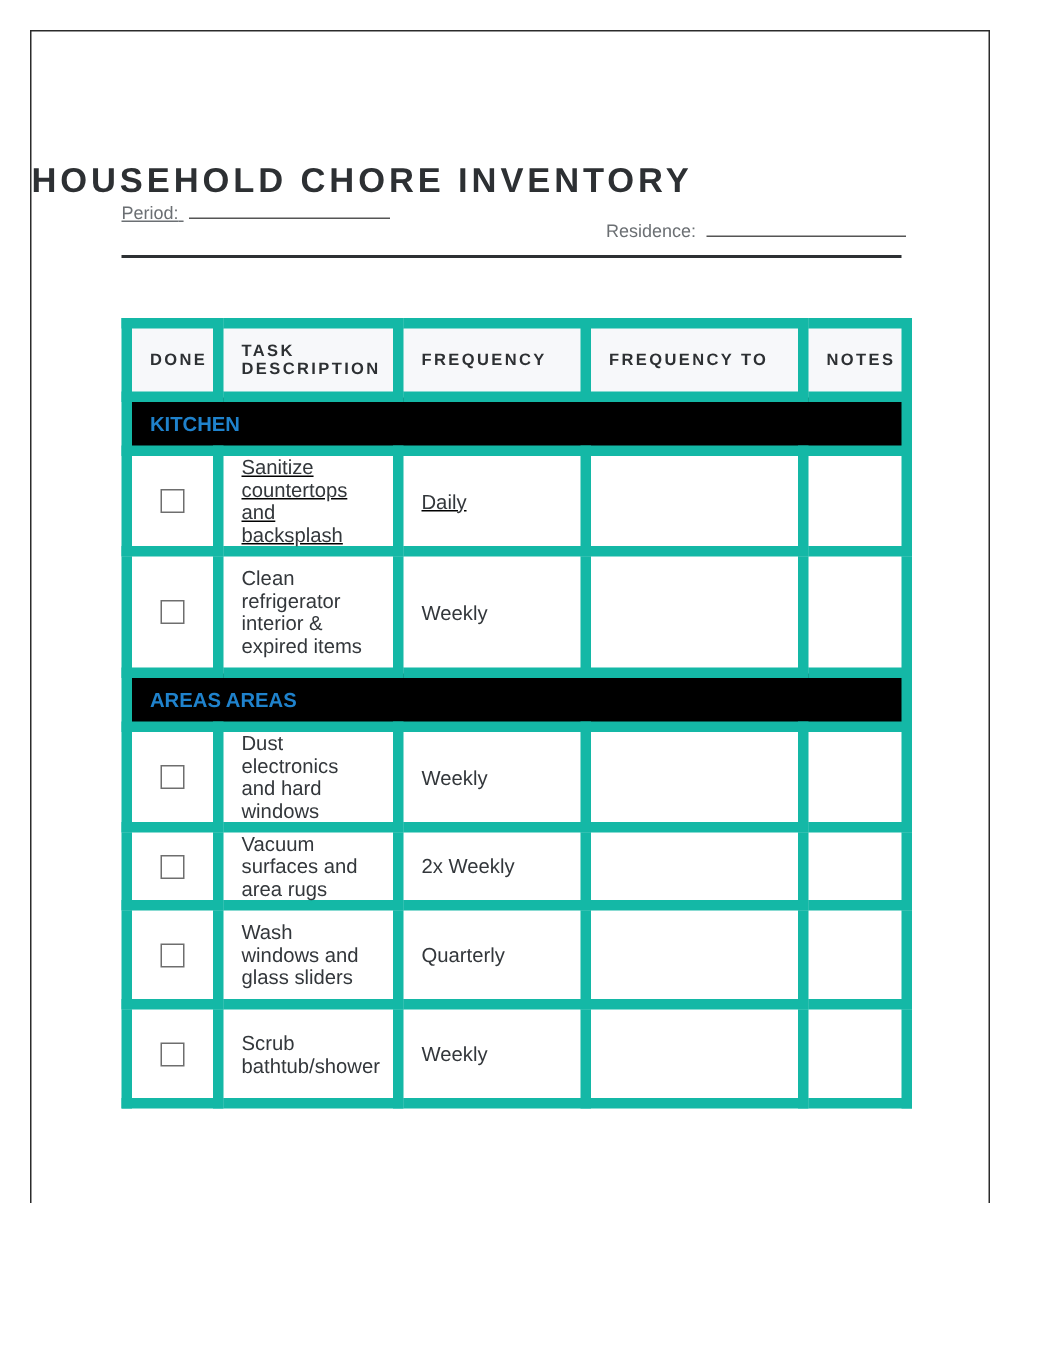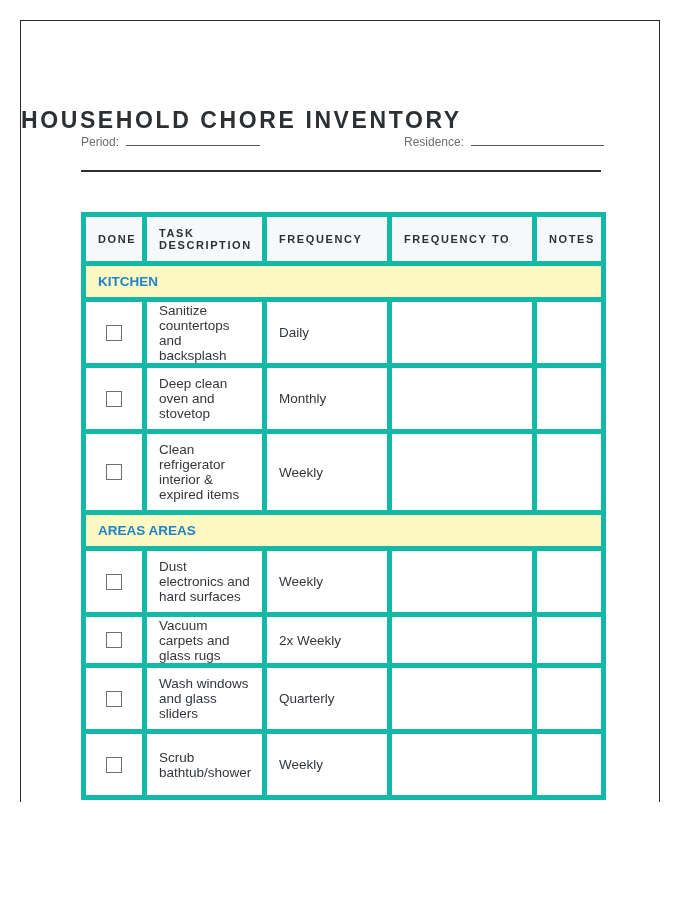--- a/index.html
+++ b/index.html
@@ -52,22 +52,22 @@
       height: 18px;
       font-size: 12px;
       color: #6b6f73;
     }
     .meta-field {
       position: absolute;
       top: 0;
       white-space: nowrap;
       line-height: 16px;
     }
-    .meta-field.period { left: 0; }
-    .meta-field.residence { left: 323px; }
+    .meta-field.period { left: 0; text-decoration: underline; }
+    .meta-field.residence { left: 323px; margin-top: 12px; }
     .meta-line {
       display: inline-block;
       vertical-align: baseline;
       border-bottom: 1px solid #555;
       height: 11px;
       margin-left: 4px;
     }
     .meta-field.period .meta-line { width: 134px; }
     .meta-field.residence .meta-line { width: 133px; }
     .rule {
@@ -80,37 +80,37 @@
     }
     table.chores {
       position: absolute;
       left: 60px;
       top: 191px;
       width: 520px;
       border-collapse: collapse;
       table-layout: fixed;
     }
     table.chores th, table.chores td {
-      border: 5px solid #14b8a6;
+      border: 7px solid #14b8a6;
       padding: 0 12px;
       text-align: left;
       vertical-align: middle;
       box-sizing: border-box;
     }
     table.chores thead th {
       background: #f7f8fa;
       height: 49px;
       font-size: 11px;
       font-weight: bold;
       letter-spacing: 1.6px;
       color: #2d3033;
       line-height: 12px;
     }
     tr.category td {
-      background: #fef9c3;
+      background: #000000;
       height: 36px;
       font-size: 13.5px;
       font-weight: bold;
       color: #1f82cc;
       padding-left: 12px;
     }
     tr.task td {
       font-size: 13.5px;
       color: #33373b;
       line-height: 15px;
@@ -167,54 +167,47 @@
           <th>TASK DESCRIPTION</th>
           <th>FREQUENCY</th>
           <th>FREQUENCY TO</th>
           <th>NOTES</th>
         </tr>
       </thead>
       <tbody id="chore-body">
           <tr class="category">
             <td colspan="5">KITCHEN</td>
           </tr>
-          <tr class="task" style="height: 66px;">
+          <tr class="task" style="height: 66px; text-decoration: underline;">
             <td class="done-cell"><span class="checkbox"></span></td>
             <td>Sanitize countertops and backsplash</td>
             <td>Daily</td>
             <td></td>
             <td></td>
           </tr>
-          <tr class="task" style="height: 66px;">
-            <td class="done-cell"><span class="checkbox"></span></td>
-            <td>Deep clean oven and stovetop</td>
-            <td>Monthly</td>
-            <td></td>
-            <td></td>
-          </tr>
           <tr class="task" style="height: 81px;">
             <td class="done-cell"><span class="checkbox"></span></td>
             <td>Clean refrigerator interior &amp; expired items</td>
             <td>Weekly</td>
             <td></td>
             <td></td>
           </tr>
           <tr class="category">
             <td colspan="5">AREAS AREAS</td>
           </tr>
           <tr class="task" style="height: 66px;">
             <td class="done-cell"><span class="checkbox"></span></td>
-            <td>Dust electronics and hard surfaces</td>
+            <td>Dust electronics and hard windows</td>
             <td>Weekly</td>
             <td></td>
             <td></td>
           </tr>
           <tr class="task" style="height: 51px;">
             <td class="done-cell"><span class="checkbox"></span></td>
-            <td>Vacuum carpets and glass rugs</td>
+            <td>Vacuum surfaces and area rugs</td>
             <td>2x Weekly</td>
             <td></td>
             <td></td>
           </tr>
           <tr class="task" style="height: 66px;">
             <td class="done-cell"><span class="checkbox"></span></td>
             <td>Wash windows and glass sliders</td>
             <td>Quarterly</td>
             <td></td>
             <td></td>

